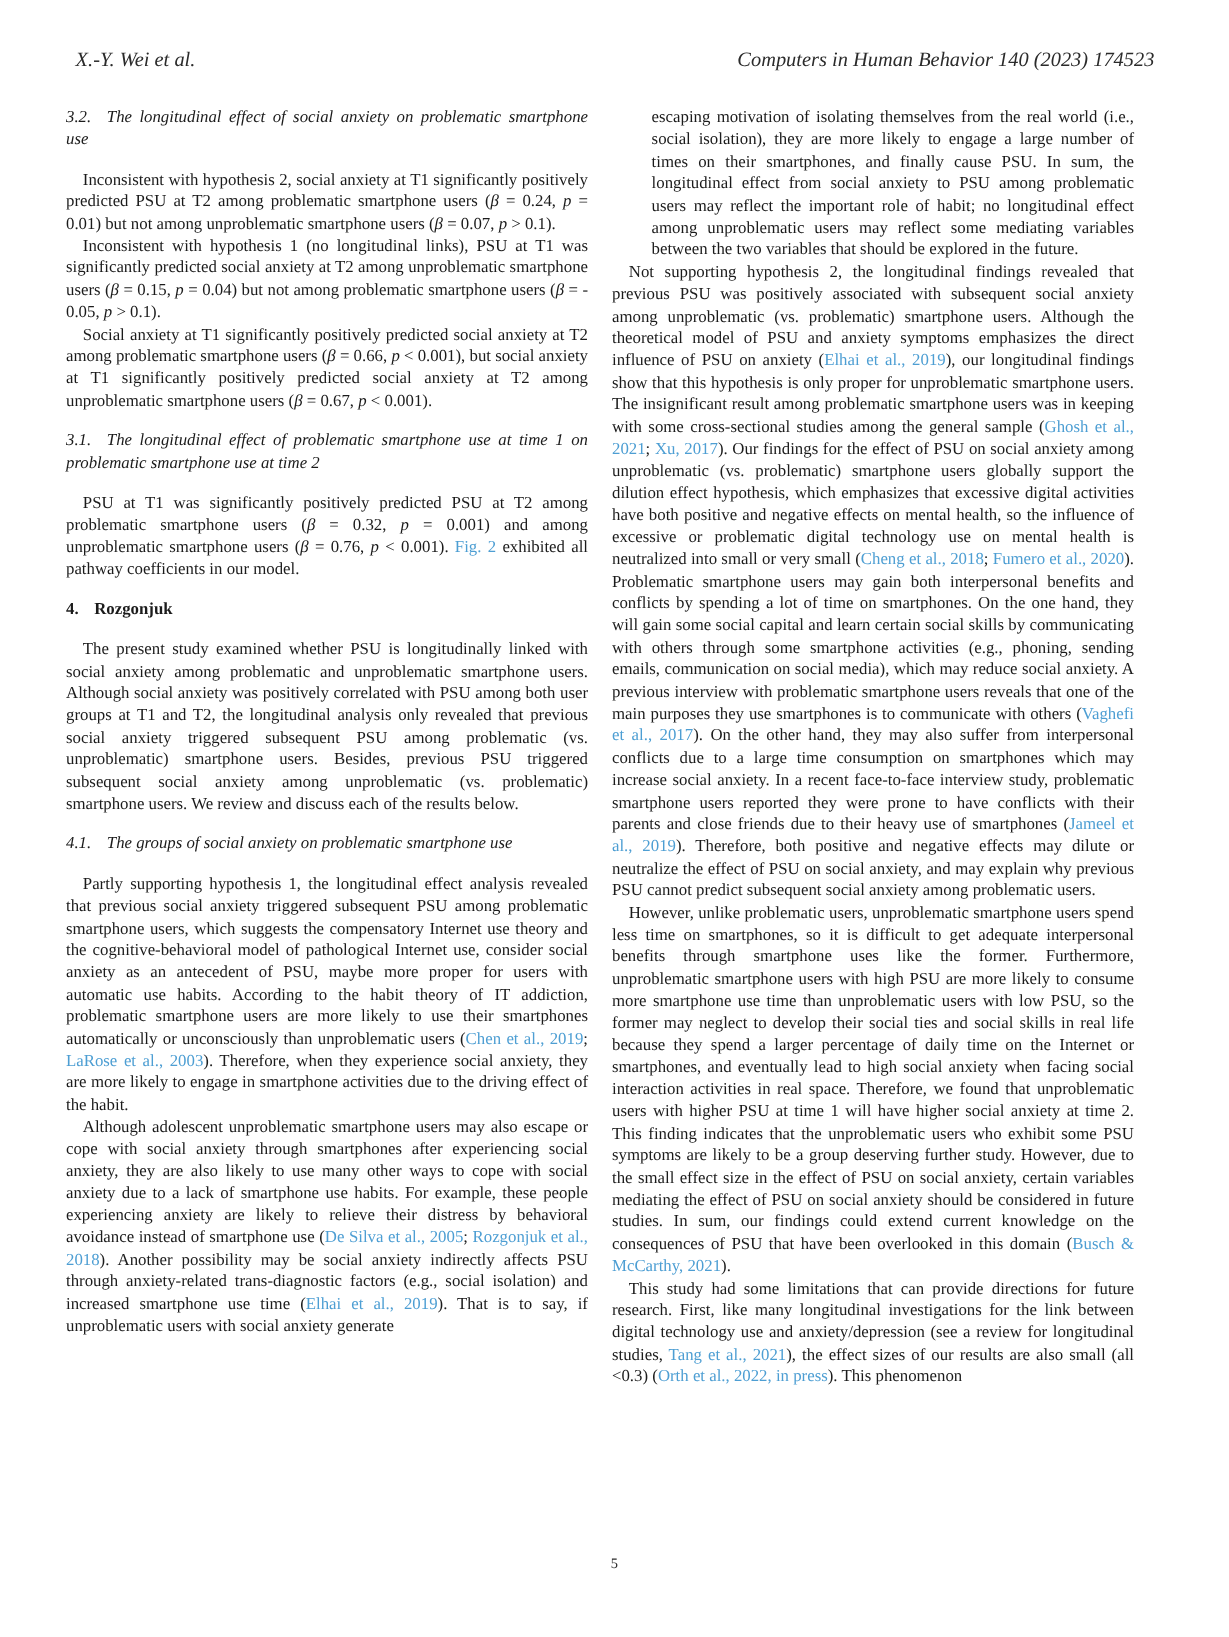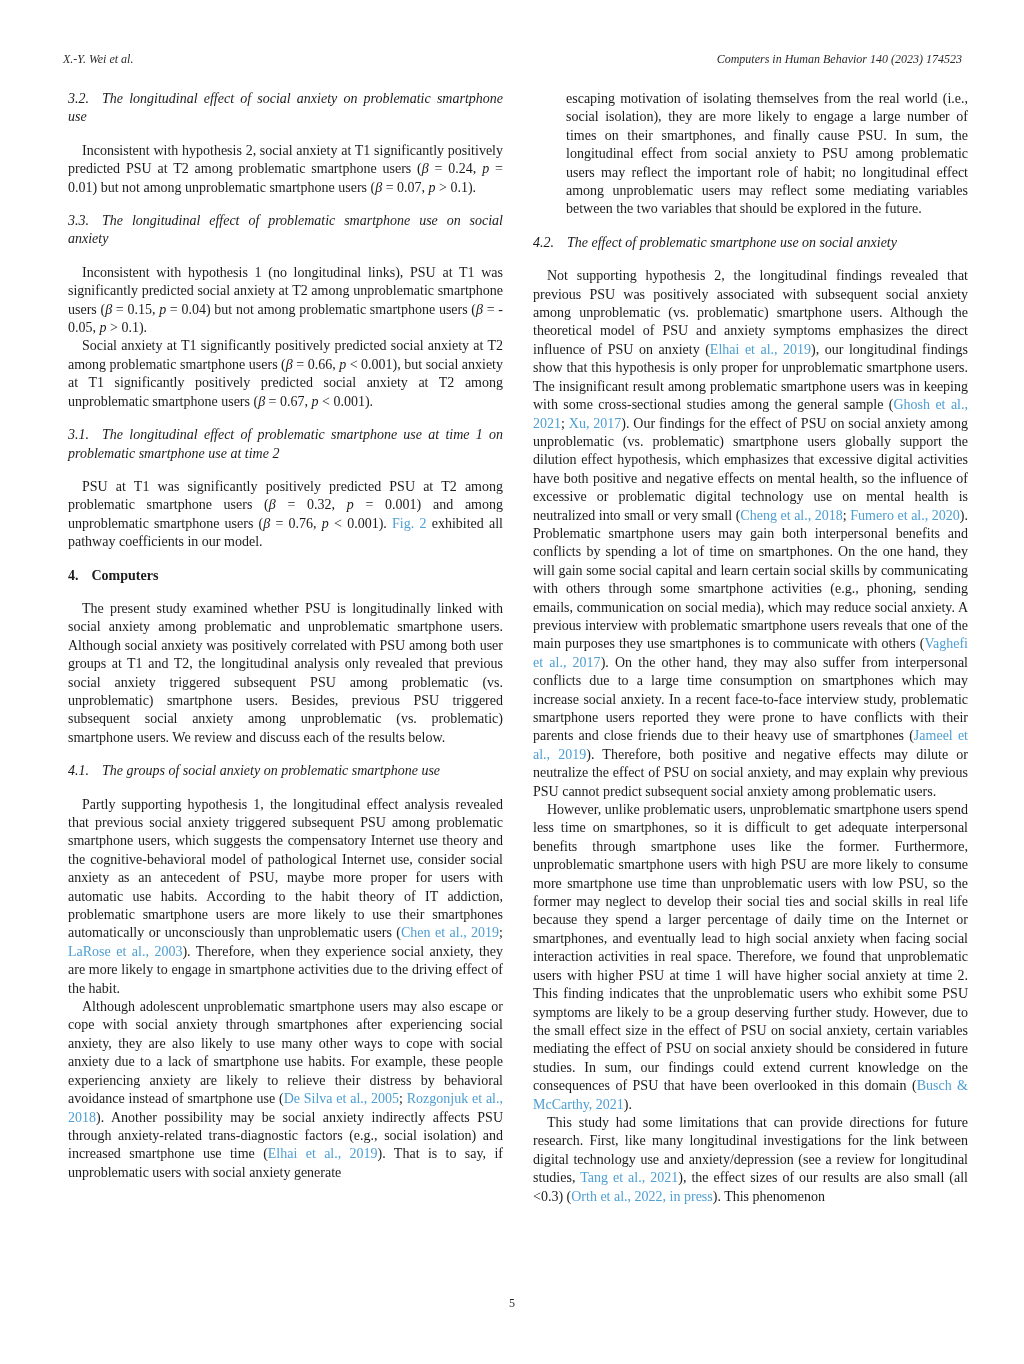--- a/index.html
+++ b/index.html
@@ -2,27 +2,27 @@
 <html><head>
 <meta charset="utf-8">
 <style>
   html, body { margin:0; padding:0; background:#ffffff; }
   .page {
     position:relative; width:1024px; height:1364px; background:#ffffff;
     font-family:"Liberation Serif","DejaVu Serif",serif; color:#1b1b1b;
     overflow:hidden;
   }
   .running-header {
-    position:absolute; top:52px; left:63px; width:899px;
+    position:absolute; top:40px; left:63px; width:899px;
     display:flex; justify-content:space-between;
-    font-style:italic; font-size:12px; color:#2b2b2b;text-align:center;
+    font-style:italic; font-size:17px; color:#2b2b2b;text-align:center;
   }
   .columns {
-    position:absolute; top:90px; left:68px; width:900px;
-    display:flex; gap:30px;
+    position:absolute; top:90px; left:55px; width:900px;
+    display:flex; gap:20px;
   }
   .column { width:435px; font-size:14px; line-height:18.4px; text-align:justify; }
   .para { margin:0; text-indent:14px; }
   .para.noindent { text-indent:0;margin-left:33px; }
   .sec-heading { font-style:italic; margin:15px 0 15px 0; }
   .sec-heading.bold { font-style:normal; font-weight:bold; }
   .column > :first-child { margin-top:0; }
   .h-num { margin-right:13px; }
   .cite { text-decoration:none; cursor:pointer; }
   .it { font-style:italic; }
@@ -37,34 +37,32 @@
 <div class="page">
   <div class="running-header">
     <span>X.-Y. Wei et al.</span>
     <span>Computers in Human Behavior 140 (2023) 174523</span>
   </div>
 
   <div class="columns">
     <div class="column">
         <div class="sec-heading"><span class="h-num">3.2.</span><span>The longitudinal effect of social anxiety on problematic smartphone use</span></div>
         <p class="para">Inconsistent with hypothesis 2, social anxiety at T1 significantly positively predicted PSU at T2 among problematic smartphone users (<span class="it">β</span> = 0.24, <span class="it">p</span> = 0.01) but not among unproblematic smartphone users (<span class="it">β</span> = 0.07, <span class="it">p</span> &gt; 0.1).</p>
-        <div class="sec-heading"><span class="h-num">3.3.</span><span>The longitudinal effect of problematic smartphone use on social anxiety</span></div>
         <p class="para">Inconsistent with hypothesis 1 (no longitudinal links), PSU at T1 was significantly predicted social anxiety at T2 among unproblematic smartphone users (<span class="it">β</span> = 0.15, <span class="it">p</span> = 0.04) but not among problematic smartphone users (<span class="it">β</span> = - 0.05, <span class="it">p</span> &gt; 0.1).</p>
         <p class="para">Social anxiety at T1 significantly positively predicted social anxiety at T2 among problematic smartphone users (<span class="it">β</span> = 0.66, <span class="it">p</span> &lt; 0.001), but social anxiety at T1 significantly positively predicted social anxiety at T2 among unproblematic smartphone users (<span class="it">β</span> = 0.67, <span class="it">p</span> &lt; 0.001).</p>
         <div class="sec-heading"><span class="h-num">3.1.</span><span>The longitudinal effect of problematic smartphone use at time 1 on problematic smartphone use at time 2</span></div>
         <p class="para">PSU at T1 was significantly positively predicted PSU at T2 among problematic smartphone users (<span class="it">β</span> = 0.32, <span class="it">p</span> = 0.001) and among unproblematic smartphone users (<span class="it">β</span> = 0.76, <span class="it">p</span> &lt; 0.001). <a class="cite" style="color: rgb(77, 158, 211);">Fig. 2</a> exhibited all pathway coefficients in our model.</p>
-        <div class="sec-heading bold"><span class="h-num">4.</span><span>Computers</span></div>
+        <div class="sec-heading bold"><span class="h-num">4.</span><span>Rozgonjuk</span></div>
         <p class="para">The present study examined whether PSU is longitudinally linked with social anxiety among problematic and unproblematic smartphone users. Although social anxiety was positively correlated with PSU among both user groups at T1 and T2, the longitudinal analysis only revealed that previous social anxiety triggered subsequent PSU among problematic (vs. unproblematic) smartphone users. Besides, previous PSU triggered subsequent social anxiety among unproblematic (vs. problematic) smartphone users. We review and discuss each of the results below.</p>
         <div class="sec-heading"><span class="h-num">4.1.</span><span>The groups of social anxiety on problematic smartphone use</span></div>
         <p class="para">Partly supporting hypothesis 1, the longitudinal effect analysis revealed that previous social anxiety triggered subsequent PSU among problematic smartphone users, which suggests the compensatory Internet use theory and the cognitive-behavioral model of pathological Internet use, consider social anxiety as an antecedent of PSU, maybe more proper for users with automatic use habits. According to the habit theory of IT addiction, problematic smartphone users are more likely to use their smartphones automatically or unconsciously than unproblematic users (<a class="cite" style="color: rgb(77, 158, 211);">Chen et al., 2019</a>; <a class="cite" style="color: rgb(77, 158, 211);">LaRose et al., 2003</a>). Therefore, when they experience social anxiety, they are more likely to engage in smartphone activities due to the driving effect of the habit.</p>
         <p class="para">Although adolescent unproblematic smartphone users may also escape or cope with social anxiety through smartphones after experiencing social anxiety, they are also likely to use many other ways to cope with social anxiety due to a lack of smartphone use habits. For example, these people experiencing anxiety are likely to relieve their distress by behavioral avoidance instead of smartphone use (<a class="cite" style="color: rgb(77, 158, 211);">De Silva et al., 2005</a>; <a class="cite" style="color: rgb(77, 158, 211);">Rozgonjuk et al., 2018</a>). Another possibility may be social anxiety indirectly affects PSU through anxiety-related trans-diagnostic factors (e.g., social isolation) and increased smartphone use time (<a class="cite" style="color: rgb(77, 158, 211);">Elhai et al., 2019</a>). That is to say, if unproblematic users with social anxiety generate</p>
       </div>
     <div class="column">
         <p class="para noindent">escaping motivation of isolating themselves from the real world (i.e., social isolation), they are more likely to engage a large number of times on their smartphones, and finally cause PSU. In sum, the longitudinal effect from social anxiety to PSU among problematic users may reflect the important role of habit; no longitudinal effect among unproblematic users may reflect some mediating variables between the two variables that should be explored in the future.</p>
-        <div class="sec-heading"><span class="h-num">4.2.</span><span>The effect of problematic smartphone use on social anxiety</span></div>
         <p class="para">Not supporting hypothesis 2, the longitudinal findings revealed that previous PSU was positively associated with subsequent social anxiety among unproblematic (vs. problematic) smartphone users. Although the theoretical model of PSU and anxiety symptoms emphasizes the direct influence of PSU on anxiety (<a class="cite" style="color: rgb(77, 158, 211);">Elhai et al., 2019</a>), our longitudinal findings show that this hypothesis is only proper for unproblematic smartphone users. The insignificant result among problematic smartphone users was in keeping with some cross-sectional studies among the general sample (<a class="cite" style="color: rgb(77, 158, 211);">Ghosh et al., 2021</a>; <a class="cite" style="color: rgb(77, 158, 211);">Xu, 2017</a>). Our findings for the effect of PSU on social anxiety among unproblematic (vs. problematic) smartphone users globally support the dilution effect hypothesis, which emphasizes that excessive digital activities have both positive and negative effects on mental health, so the influence of excessive or problematic digital technology use on mental health is neutralized into small or very small (<a class="cite" style="color: rgb(77, 158, 211);">Cheng et al., 2018</a>; <a class="cite" style="color: rgb(77, 158, 211);">Fumero et al., 2020</a>). Problematic smartphone users may gain both interpersonal benefits and conflicts by spending a lot of time on smartphones. On the one hand, they will gain some social capital and learn certain social skills by communicating with others through some smartphone activities (e.g., phoning, sending emails, communication on social media), which may reduce social anxiety. A previous interview with problematic smartphone users reveals that one of the main purposes they use smartphones is to communicate with others (<a class="cite" style="color: rgb(77, 158, 211);">Vaghefi et al., 2017</a>). On the other hand, they may also suffer from interpersonal conflicts due to a large time consumption on smartphones which may increase social anxiety. In a recent face-to-face interview study, problematic smartphone users reported they were prone to have conflicts with their parents and close friends due to their heavy use of smartphones (<a class="cite" style="color: rgb(77, 158, 211);">Jameel et al., 2019</a>). Therefore, both positive and negative effects may dilute or neutralize the effect of PSU on social anxiety, and may explain why previous PSU cannot predict subsequent social anxiety among problematic users.</p>
         <p class="para">However, unlike problematic users, unproblematic smartphone users spend less time on smartphones, so it is difficult to get adequate interpersonal benefits through smartphone uses like the former. Furthermore, unproblematic smartphone users with high PSU are more likely to consume more smartphone use time than unproblematic users with low PSU, so the former may neglect to develop their social ties and social skills in real life because they spend a larger percentage of daily time on the Internet or smartphones, and eventually lead to high social anxiety when facing social interaction activities in real space. Therefore, we found that unproblematic users with higher PSU at time 1 will have higher social anxiety at time 2. This finding indicates that the unproblematic users who exhibit some PSU symptoms are likely to be a group deserving further study. However, due to the small effect size in the effect of PSU on social anxiety, certain variables mediating the effect of PSU on social anxiety should be considered in future studies. In sum, our findings could extend current knowledge on the consequences of PSU that have been overlooked in this domain (<a class="cite" style="color: rgb(77, 158, 211);">Busch &amp; McCarthy, 2021</a>).</p>
         <p class="para">This study had some limitations that can provide directions for future research. First, like many longitudinal investigations for the link between digital technology use and anxiety/depression (see a review for longitudinal studies, <a class="cite" style="color: rgb(77, 158, 211);">Tang et al., 2021</a>), the effect sizes of our results are also small (all &lt;0.3) (<a class="cite" style="color: rgb(77, 158, 211);">Orth et al., 2022, in press</a>). This phenomenon</p>
       </div>
   </div>
 
   <div class="page-footer">
     <span>5</span>
   </div>
 </div>

